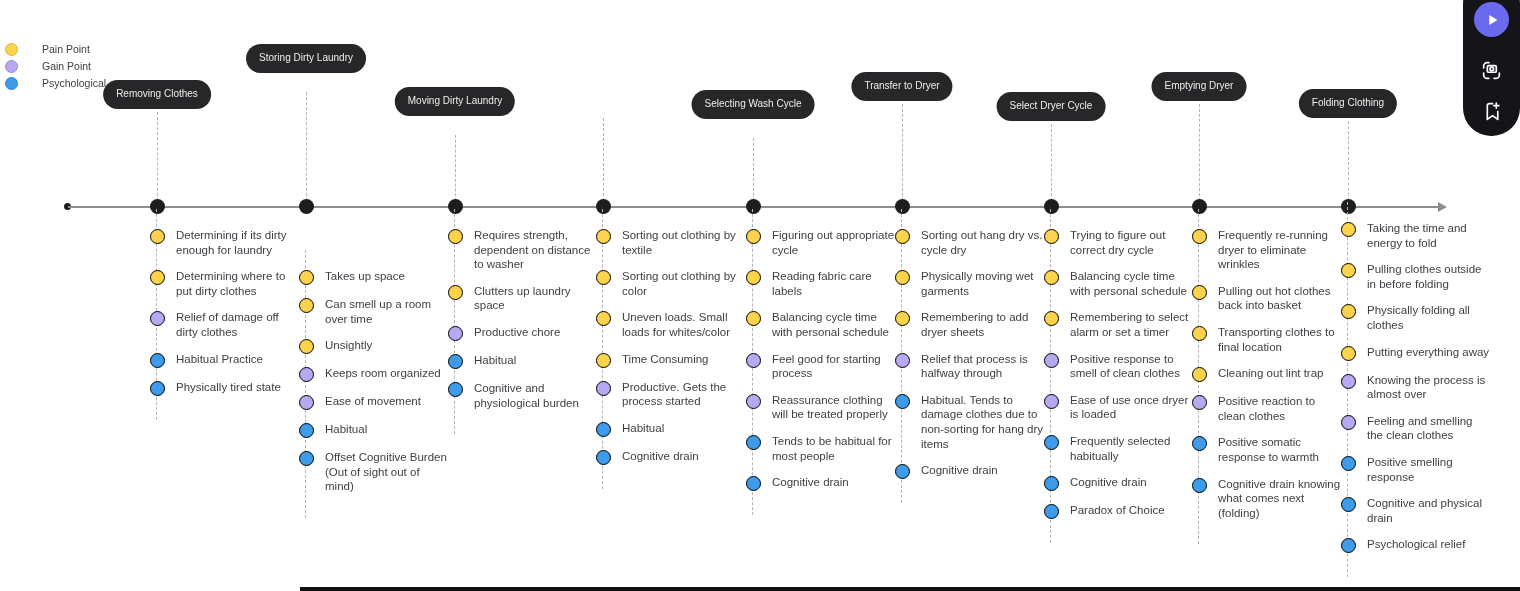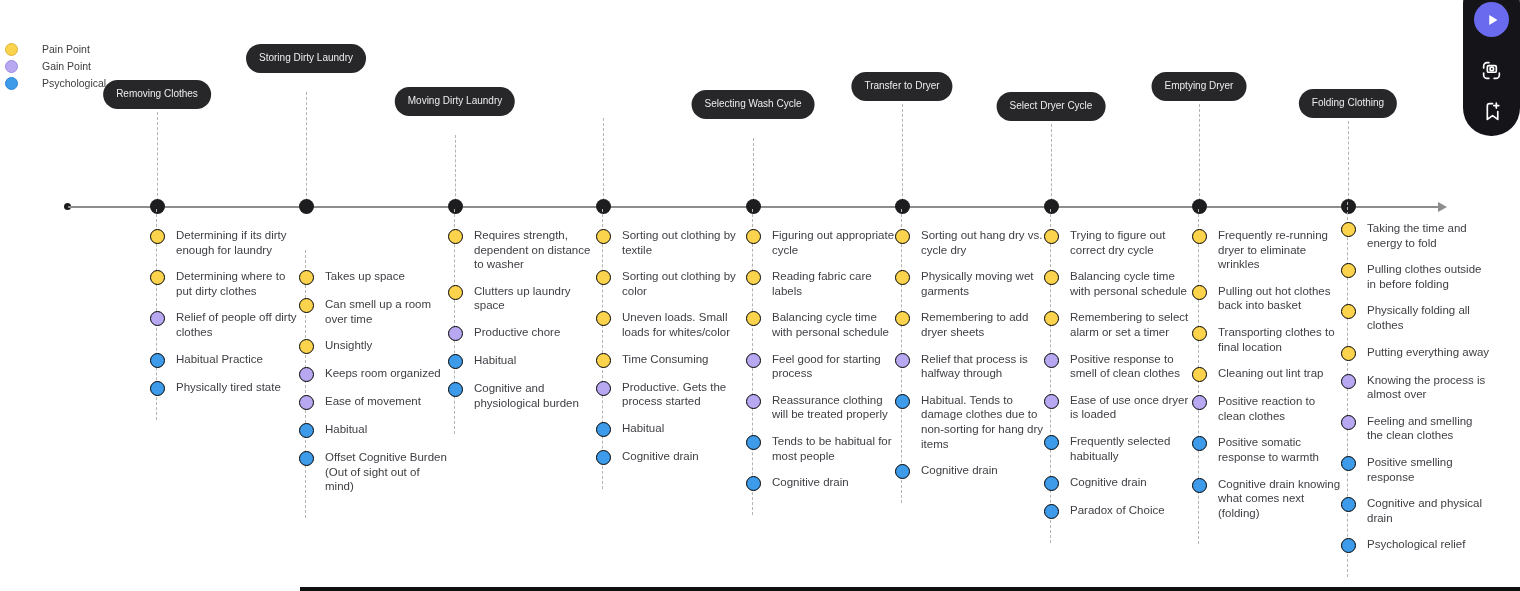--- a/index.html
+++ b/index.html
@@ -114,21 +114,21 @@
         <div class="item">
           <span class="item-dot dot-pain"></span>
           <div class="item-text">Determining if its dirty enough for laundry</div>
         </div>
         <div class="item">
           <span class="item-dot dot-pain"></span>
           <div class="item-text">Determining where to put dirty clothes</div>
         </div>
         <div class="item">
           <span class="item-dot dot-gain"></span>
-          <div class="item-text">Relief of people off dirty clothes</div>
+          <div class="item-text">Relief of damage off dirty clothes</div>
         </div>
         <div class="item">
           <span class="item-dot dot-psych"></span>
           <div class="item-text">Habitual Practice</div>
         </div>
         <div class="item">
           <span class="item-dot dot-psych"></span>
           <div class="item-text">Physically tired state</div>
         </div>
       </div>

